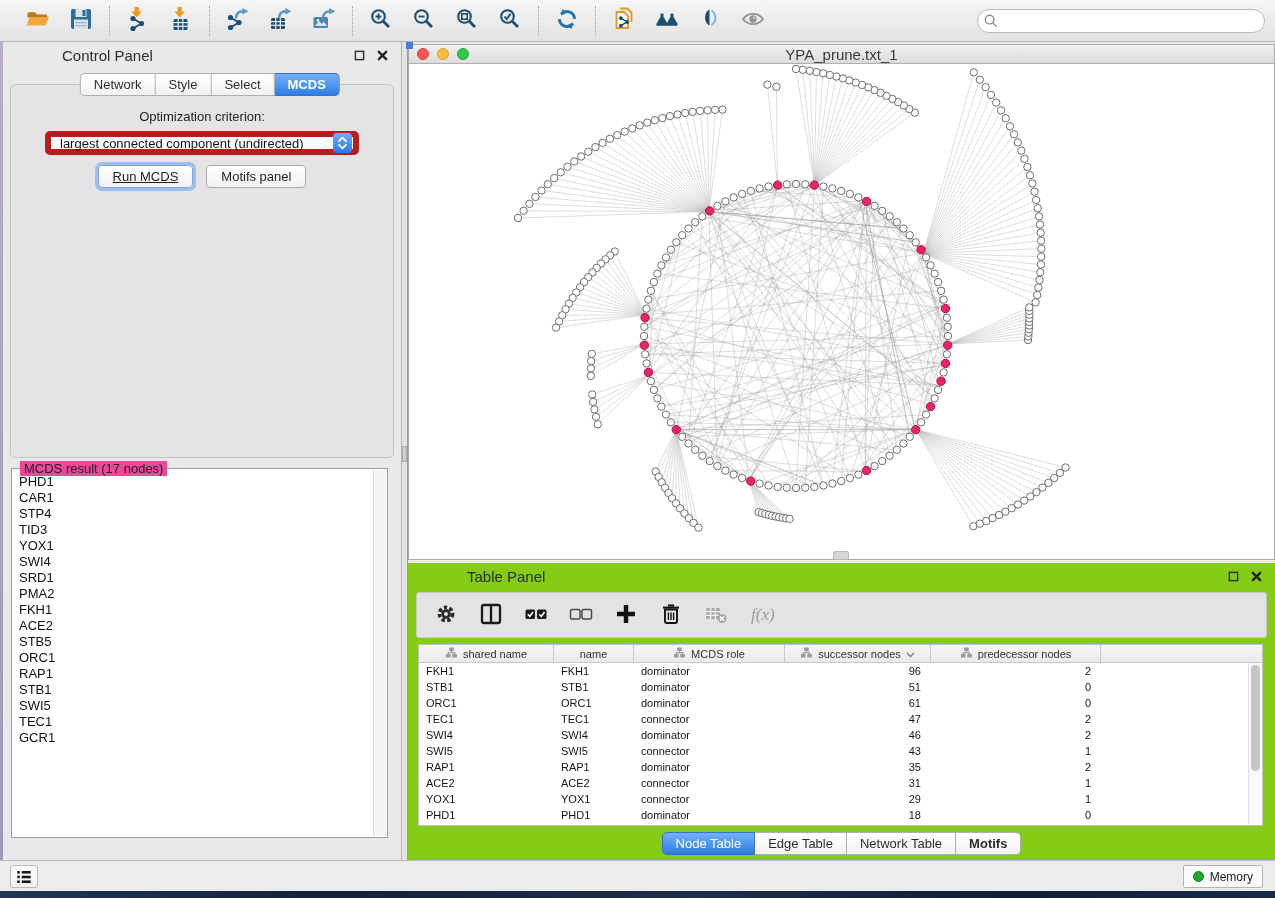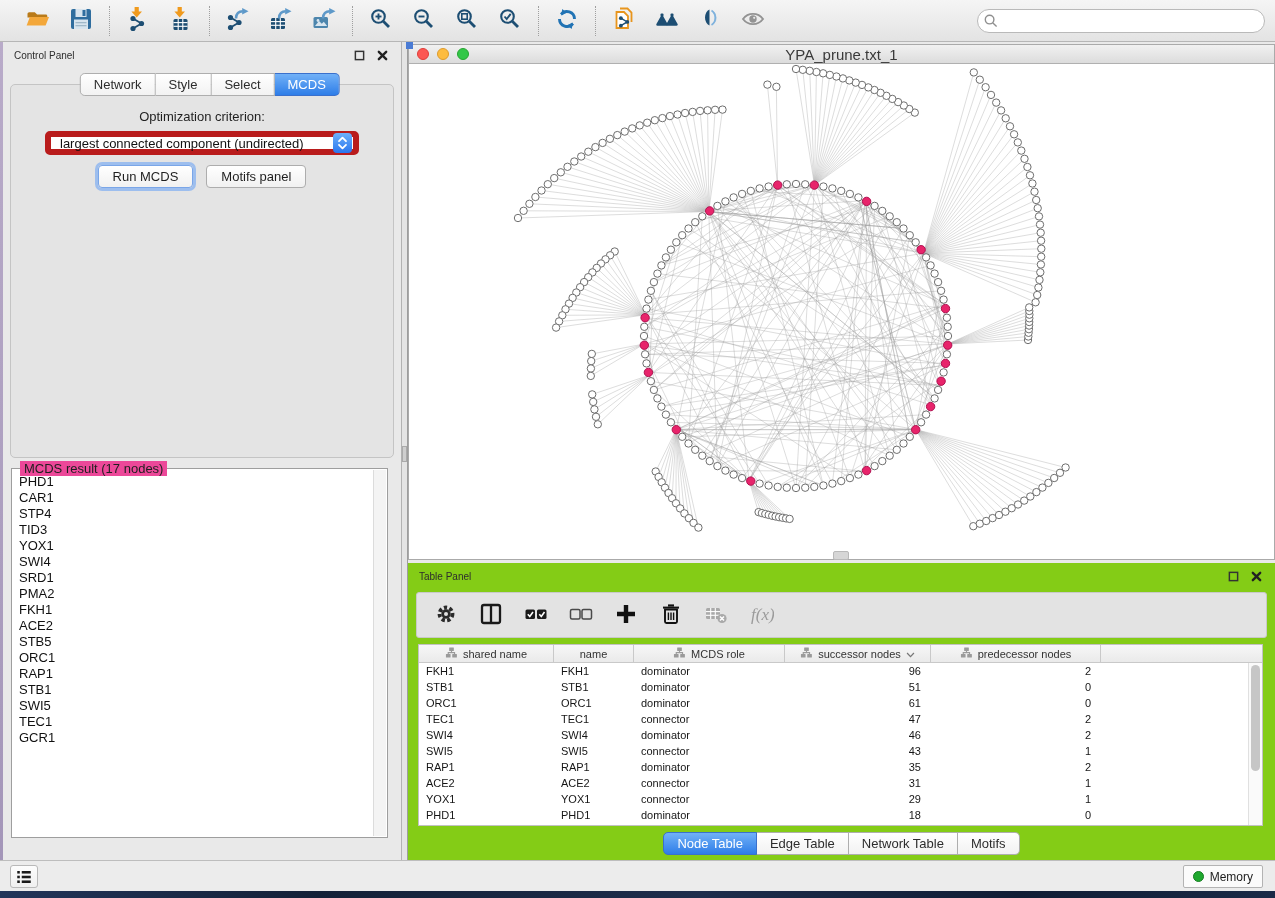--- a/index.html
+++ b/index.html
@@ -22,44 +22,44 @@
   .tb-btn { width:34px; height:32px; display:flex; align-items:center; justify-content:center;
     border-radius:4px; background:transparent; border:none; cursor:default; }
   .tb-btn.disabled { opacity:.9; }
   .search-wrap { margin-left:auto; position:relative; width:288px; height:24px; }
   .search-wrap svg { position:absolute; left:7px; top:5px; }
   .search-input { width:100%; height:100%; border:1px solid #b9b9b9; border-radius:12px;
     background:#fff; padding:0 10px 0 26px; font-size:13px; outline:none; }
 
   
   .panel-header { position:absolute; left:0; right:0; top:0; height:27px; display:flex; align-items:center; }
-  .panel-title { font-size:10px; color:#2d2d2d; padding-left:11px; }
+  .panel-title { font-size:15px; color:#2d2d2d; padding-left:11px;margin-left:48px; }
   .win-btns { margin-left:auto; display:flex; align-items:center; gap:9px; padding-right:12px; }
   .win-btn { width:14px; height:14px; display:flex; align-items:center; justify-content:center; background:none; border:none; }
 
   
   .control-panel { position:absolute; left:3px; top:42px; width:398px; height:818px; background:#e9e9e9; }
   .cp-tabs { position:absolute; top:31px; left:50%; transform:translateX(-47%); display:flex; height:23px; z-index:3; }
   .seg-tab { min-width:54px; padding:0 13px; height:23px; font-size:13px; color:#2d2d2d; background:linear-gradient(#ffffff,#f2f2f2);
     border:1px solid #aeaeae; border-left-width:0; display:flex; align-items:center; justify-content:center; cursor:default; }
   .seg-tab:first-child { border-left-width:1px; border-radius:5px 0 0 5px; }
-  .seg-tab:last-child { border-radius:0 5px 5px 0; }
+  .seg-tab:last-child { border-radius:0 5px 5px 0;font-weight:bold; }
   .seg-tab.active { background:linear-gradient(#71b1f7,#2e7de8); color:#fff; border-color:#3a70cc; }
   .cp-body { position:absolute; left:7px; right:7px; top:42px; height:374px; background:#e4e4e4;
     border:1px solid #c4c4c4; border-radius:5px; }
   .opt-label { position:absolute; top:24px; left:0; right:0; text-align:center; font-size:13px; color:#1f1f1f; }
   .dropdown { position:absolute; top:46px; left:34px; right:34px; height:24px; background:#fff;
     border:6px solid #b91c1c; border-radius:5px; display:flex; align-items:center; font-size:13px; color:#111; }
   .dropdown .dd-text { padding-left:9px; flex:1; white-space:nowrap; overflow:hidden; }
   .dd-stepper { width:19px; height:20px; margin-right:1px; border-radius:4px;
     background:linear-gradient(#6db1fb,#2a76ee); display:flex; align-items:center; justify-content:center; }
   .btn-row { position:absolute; top:80px; left:0; right:0; display:flex; justify-content:center; gap:13px; }
   .mac-btn { height:23px; padding:0 14px; font-size:13px; color:#1f1f1f; font-family:"Liberation Sans",sans-serif;
     background:linear-gradient(#ffffff,#f1f1f1); border:1px solid #adadad; border-radius:4px; }
-  .mac-btn.focus { box-shadow:0 0 0 3px rgba(110,165,245,.6); border-color:#7aa6e8; }
+  .mac-btn.focus { box-shadow:0 0 0 3px rgba(110,165,245,.6); border-color:#7aa6e8;text-decoration:underline; }
 
   .result-box { position:absolute; left:8px; top:426px; width:377px; height:370px;
     background:#fff; border:1px solid #9e9e9e; }
   .result-legend { position:absolute; top:-8px; left:8px; background:#ec4899; padding:0 4px; font-size:13px; color:#1f1f1f; }
   .result-list { position:absolute; inset:5px 16px 2px 7px; font-size:13px; line-height:16px; color:#111; overflow:hidden; }
   .result-scroll { position:absolute; top:1px; bottom:1px; right:1px; width:13px; background:#f4f4f4; border-left:1px solid #dcdcdc; }
 
   
   .v-splitter { position:absolute; left:401px; top:42px; width:7px; height:818px; background:#e4e4e4;
     border-left:1px solid #b2b2b2; border-right:1px solid #9d9d9d; }

